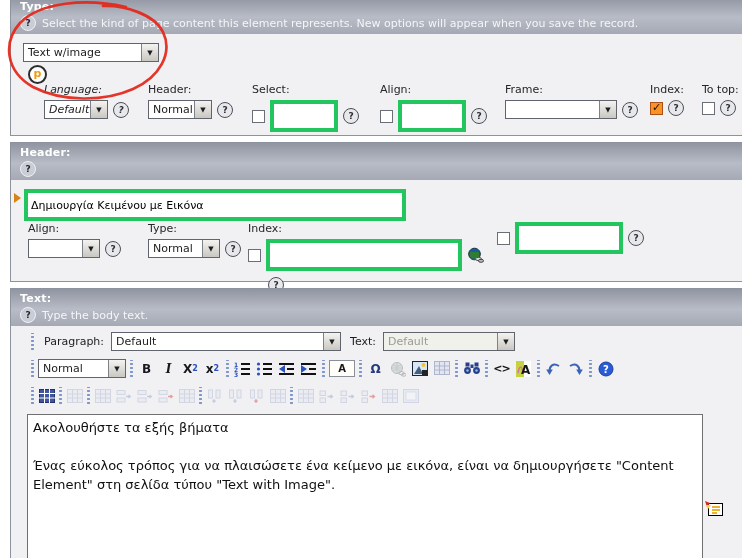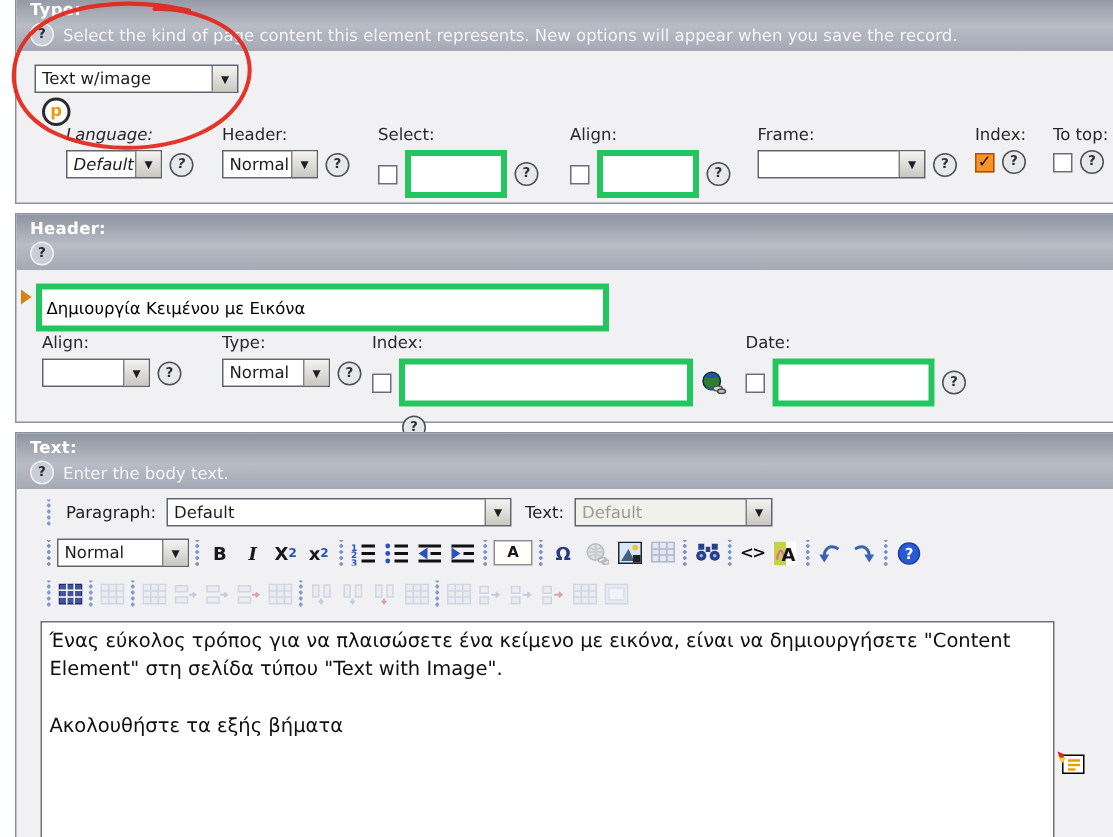--- a/index.html
+++ b/index.html
@@ -194,35 +194,34 @@
             <ellipse cx="14" cy="13.8" rx="2.6" ry="1.5" fill="#bdbdbd" stroke="#444"></ellipse>
           </svg>
         </span>
       </div>
       <div style="margin-top:6px;margin-left:20px;">
         <span class="q">?</span>
       </div>
     </div>
 
     <div class="fg" style="left:486px;top:79px;">
-      <div class="lab">Date:</div>
       <div class="ctl">
         <span class="cb"></span>
         <input class="inp" style="width: 108px;" value="">
         <span class="q">?</span>
       </div>
     </div>
   </div>
 
   <div class="sec s3">
     <div class="sec-head">
       <div class="t">Text:</div>
       <div class="d">
         <span class="q">?</span>
-        <span>Enter the body text.</span>
+        <span>Type the body text.</span>
       </div>
     </div>
 
     <div class="tbrow" style="top:43px;">
       <span class="tbsep"></span>
       <span class="tlab">Paragraph:</span>
       <div class="sel" style="width:230px;">
         <span class="txt">Default</span>
         <span class="btn">▼</span>
       </div>
@@ -520,22 +519,22 @@
         </span>
         <span class="ic dis">
           <svg width="16" height="15">
             <rect x="0.5" y="0.5" width="15" height="13" fill="#dbe3f2" stroke="#aeb6cf"></rect>
             <rect x="3" y="3" width="10" height="8" fill="#f3f6fb" stroke="#c3cadd"></rect>
           </svg>
         </span>
       </div>
 
     <div class="rte-body">
+      <p>Ακολουθήστε τα εξής βήματα</p>
       <p>Ένας εύκολος τρόπος για να πλαισώσετε ένα κείμενο με εικόνα, είναι να δημιουργήσετε "Content Element" στη σελίδα τύπου "Text with Image".</p>
-      <p>Ακολουθήστε τα εξής βήματα</p>
 
     </div>
 
     <span class="fsico">
       <svg width="20" height="17" viewBox="0 0 20 17">
         <rect x="4.5" y="2.5" width="14" height="12" fill="#fff" stroke="#000"></rect>
         <line x1="8" y1="6" x2="16" y2="6" stroke="#e8a000" stroke-width="1.6"></line>
         <line x1="8" y1="9" x2="16" y2="9" stroke="#e8a000" stroke-width="1.6"></line>
         <line x1="8" y1="12" x2="13" y2="12" stroke="#e8a000" stroke-width="1.6"></line>
         <polygon points="1,0 6,2 3,6" fill="#d42a1e"></polygon>

